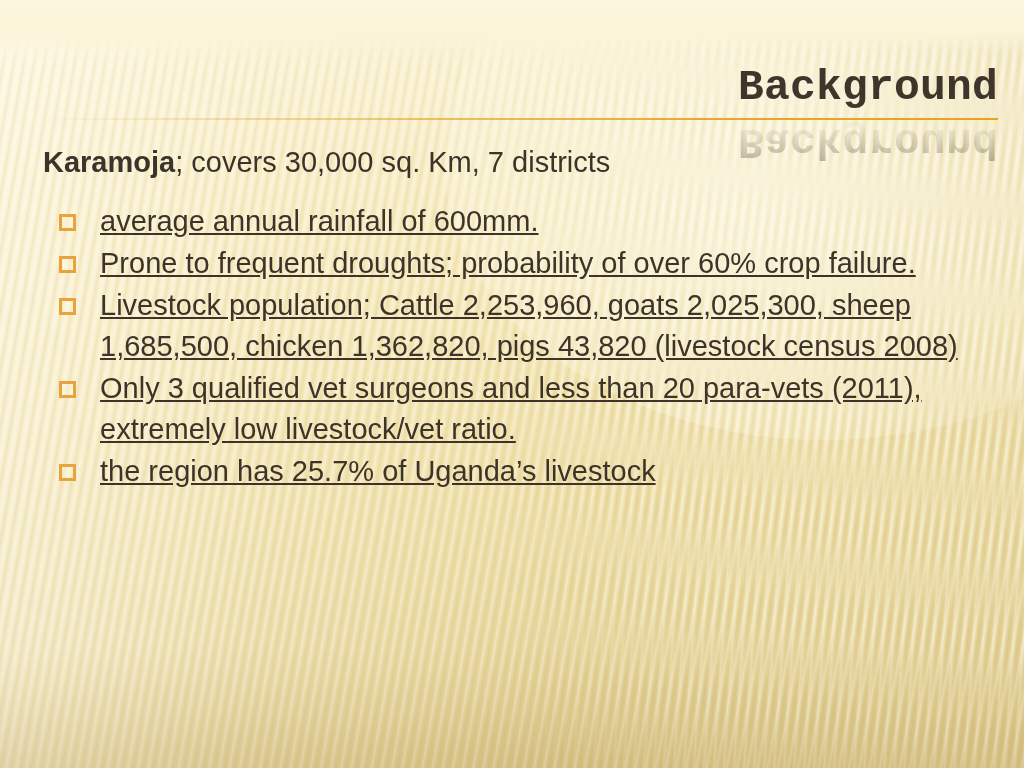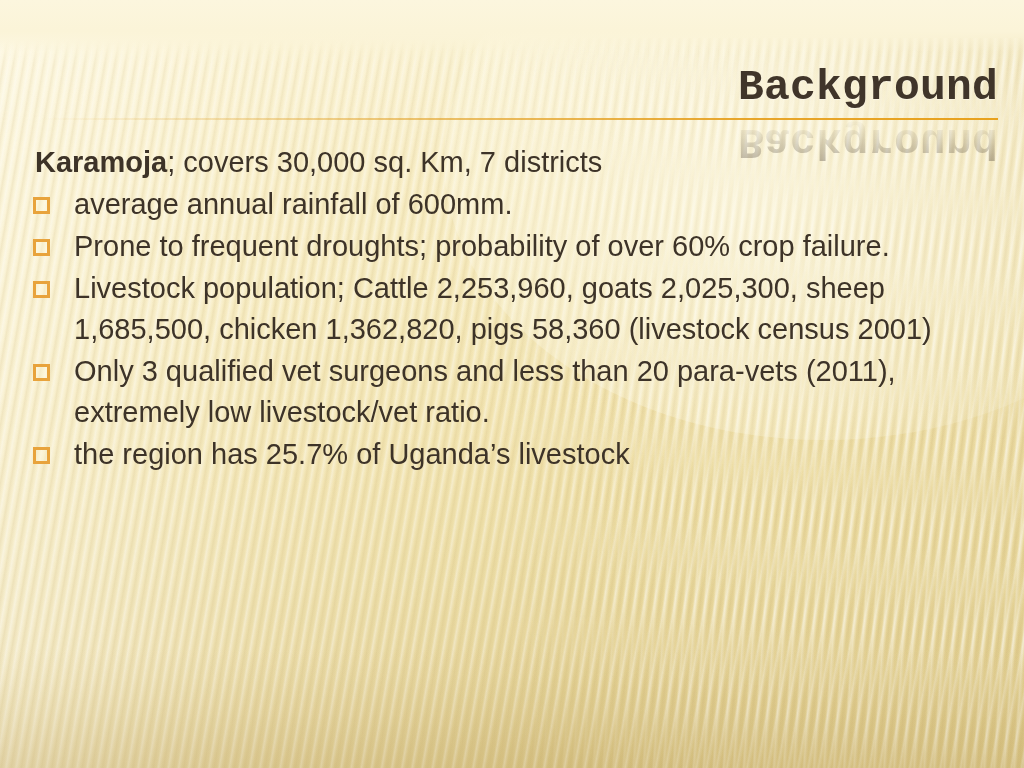--- a/index.html
+++ b/index.html
@@ -186,42 +186,43 @@
         rgba(223,163,42,0.00) 0%,
         rgba(223,163,42,0.22) 14%,
         rgba(226,160,35,0.62) 42%,
         rgba(230,160,30,0.92) 72%,
         rgba(232,162,30,1.00) 100%);
   }
 
   
   .body-zone {
     position: absolute;
-    left: 28px;
+    left: 36px;
     right: 30px;
     top: 142px;
     color: #3d3328;
   }
 
   .lead-line {
     font-size: 29px;
     line-height: 41px;
     padding-left: 7px;
     margin-bottom: 1px;
     color: #3d3328;
   }
 
   .lead-line .strong {
     font-weight: bold;
   }
 
   ul.bullets {
     list-style: none;
-    margin: 0;
+    margin: 18px;
     padding: 0;
+    text-decoration: underline;
   }
 
   ul.bullets li {
     position: relative;
     padding-left: 46px;
     font-size: 29px;
     line-height: 41px;
     margin: 0 0 1px 0;
     color: #3d3328;
   }
@@ -271,21 +272,21 @@
       <li>
         <span class="bullet-square"></span>
         <span class="li-text">average annual rainfall of 600mm.</span>
       </li>
       <li>
         <span class="bullet-square"></span>
         <span class="li-text">Prone to frequent droughts; probability of over 60% crop failure.</span>
       </li>
       <li>
         <span class="bullet-square"></span>
-        <span class="li-text">Livestock population; Cattle 2,253,960, goats 2,025,300, sheep 1,685,500, chicken 1,362,820, pigs 58,360 (livestock census 2001)</span>
+        <span class="li-text">Livestock population; Cattle 2,253,960, goats 2,025,300, sheep 1,685,500, chicken 1,362,820, pigs 43,820 (livestock census 2008)</span>
       </li>
       <li>
         <span class="bullet-square"></span>
         <span class="li-text">Only 3 qualified vet surgeons and less than 20 para-vets (2011), extremely low livestock/vet ratio.</span>
       </li>
       <li>
         <span class="bullet-square"></span>
         <span class="li-text">the region has 25.7% of Uganda’s livestock</span>
       </li>
     </ul>

